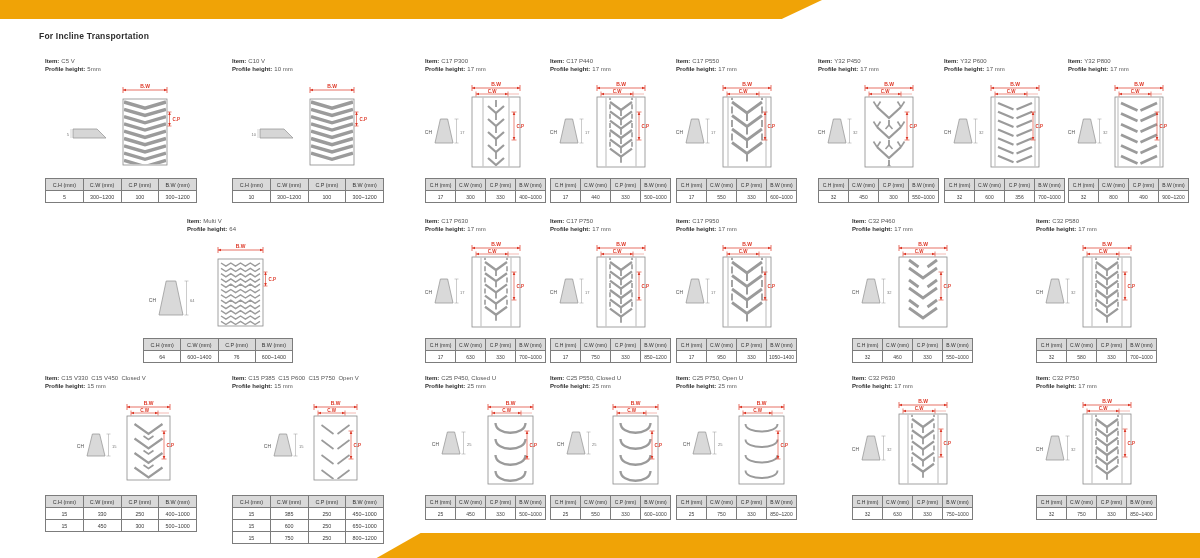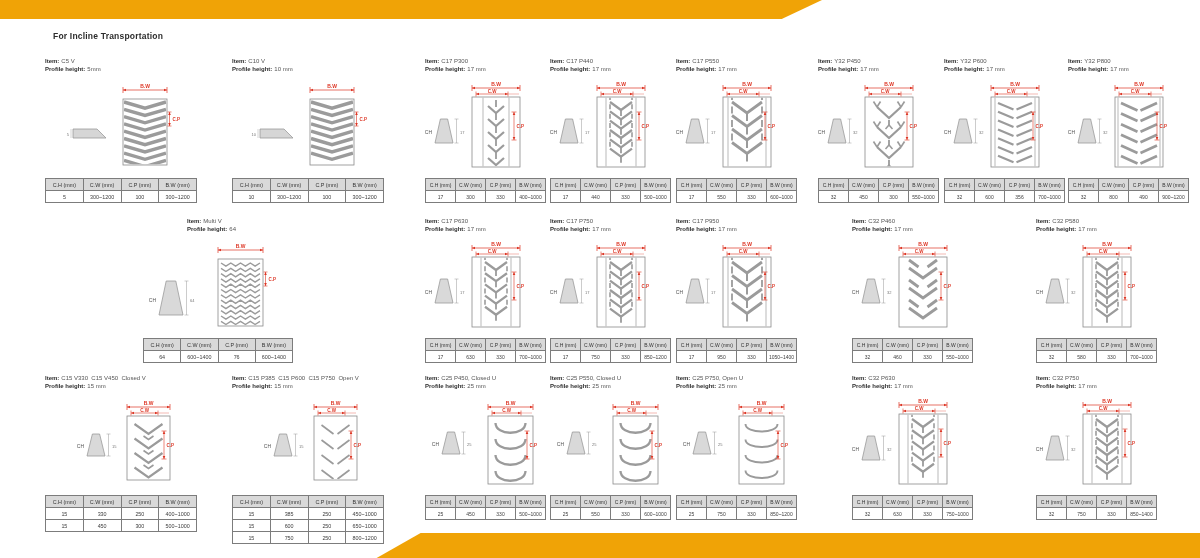--- a/index.html
+++ b/index.html
@@ -9,21 +9,21 @@
   }
   .band-top{
     position:absolute;left:0;top:0;width:822px;height:19px;background:#F0A306;
     clip-path:polygon(0 0,100% 0,95.1% 100%,0 100%);
   }
   .band-bottom{
     position:absolute;left:370px;top:533px;width:830px;height:25px;background:#F0A306;
     clip-path:polygon(6.1% 0,100% 0,100% 100%,0.8% 100%);
   }
   h1.title{
-    position:absolute;left:53px;top:31px;margin:0;font-size:8.5px;font-weight:bold;
+    position:absolute;left:39px;top:31px;margin:0;font-size:8.5px;font-weight:bold;
     color:#2d2d2d;letter-spacing:.2px;
   }
   .cell{position:absolute;}
   .lbl{font-size:6px;color:#3a3a3a;line-height:7.6px;white-space:nowrap;}
   .lbl b{font-weight:bold;color:#2f2f2f;margin-right:2px;}
   .lbl .bv{color:#555;white-space:pre;}
   svg.diagram{position:absolute;left:0;top:15px;overflow:visible;display:block;}
   table.spec{
     position:absolute;left:0;top:120px;border-collapse:collapse;table-layout:fixed;
     background:#fff;

